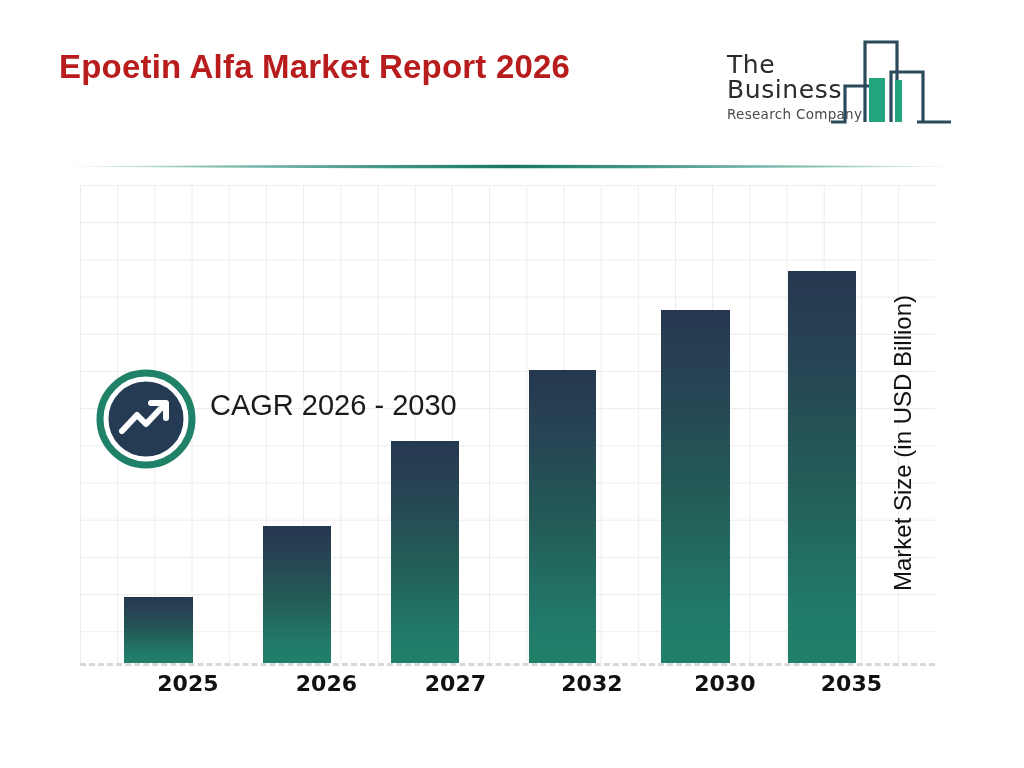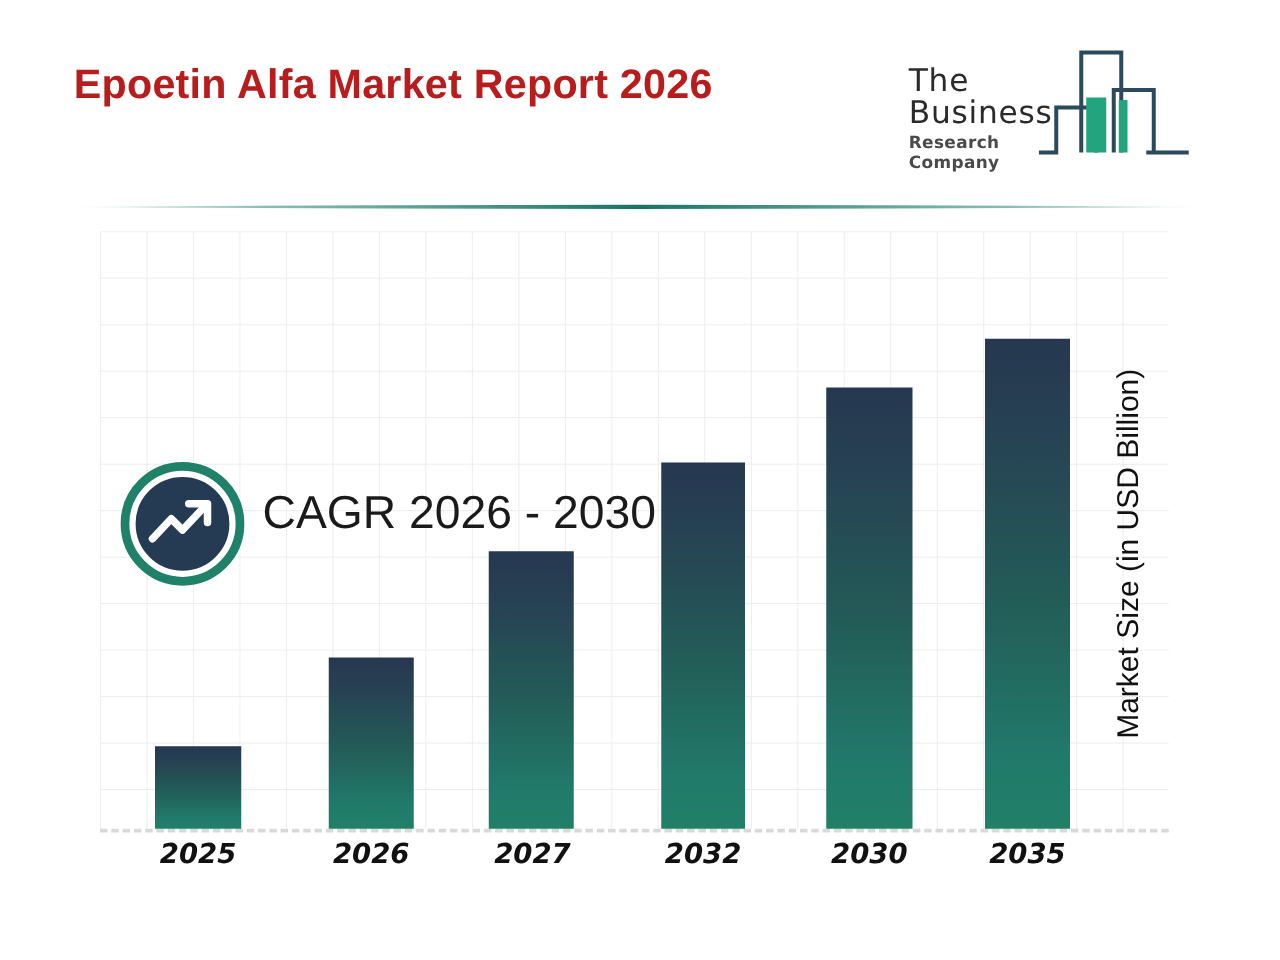--- a/index.html
+++ b/index.html
@@ -16,21 +16,21 @@
     position:absolute;left:59px;top:48px;
     font-size:33px;color:#b91c1c;letter-spacing:.2px;
     font-weight:700;white-space:nowrap;
   }
   
   .logo{position:absolute;left:727px;top:34px;width:242px;height:92px;}
   .logo-text{position:absolute;left:0px;top:18px;width:150px;text-align:left;}
   .logo-line1{font-size:25px;color:#2b2b2b;letter-spacing:.6px;line-height:1;
     font-family:"DejaVu Sans",sans-serif;font-weight:400;}
   .logo-line2{font-size:13.5px;color:#4a4a4a;letter-spacing:.3px;margin-top:4px;
-    font-family:"DejaVu Sans",sans-serif;font-weight:700;}
+    font-family:"DejaVu Sans",sans-serif;font-weight:400;}
   .logo-mark{position:absolute;left:104px;top:0px;width:138px;height:92px;}
 
   
   .divider{position:absolute;left:50px;top:156px;width:920px;height:7px;}
 
   
   .chart{position:absolute;left:0px;top:163px;width:1024px;height:605px;}
   .plot{
     position:absolute;left:80px;top:22px;width:855px;height:478px;
     background-image:
@@ -43,43 +43,42 @@
     position:absolute;left:80px;top:500px;width:855px;height:0;
     border-top:3px dashed #d9d9d9;
   }
   .bars{position:absolute;left:80px;top:22px;width:855px;height:478px;}
   .bar{
     position:absolute;bottom:0;
     background-image:linear-gradient(to bottom,#25384f 0%,#274154 18%,#235b57 52%,#21796a 85%,#218068 100%);
   }
   .xlabels{position:absolute;left:80px;top:508px;width:855px;height:40px;}
   .xlabel{
-    position:absolute;top:0;text-align:center;
+    position:absolute;top:0;text-align:right;
     font-size:22px;font-weight:bold;color:#111;
     font-family:"DejaVu Sans",sans-serif;
-    font-style:italic;
   }
   .ylabel{
     position:absolute;left:889px;top:90px;
     width:360px;height:40px;
     transform:rotate(-90deg);transform-origin:0 0;
     
   }
   .ylabel-inner{
     position:absolute;left:-370px;top:0;width:360px;
     text-align:center;font-size:24px;color:#111;white-space:nowrap;
     font-family:"Liberation Sans",sans-serif;
   }
 
   
   .cagr{position:absolute;left:96px;top:206px;width:400px;height:102px;}
   .cagr-badge{position:absolute;left:0;top:0;width:100px;height:100px;}
   .cagr-text{
     position:absolute;left:114px;top:20px;
-    font-size:37px;color:#1a1a1a;white-space:nowrap;
+    font-size:29px;color:#1a1a1a;white-space:nowrap;
     font-family:"Liberation Sans",sans-serif;
   }
 </style>
 </head>
 <body>
 
 <div id="page">
 
   <div class="header">
 

